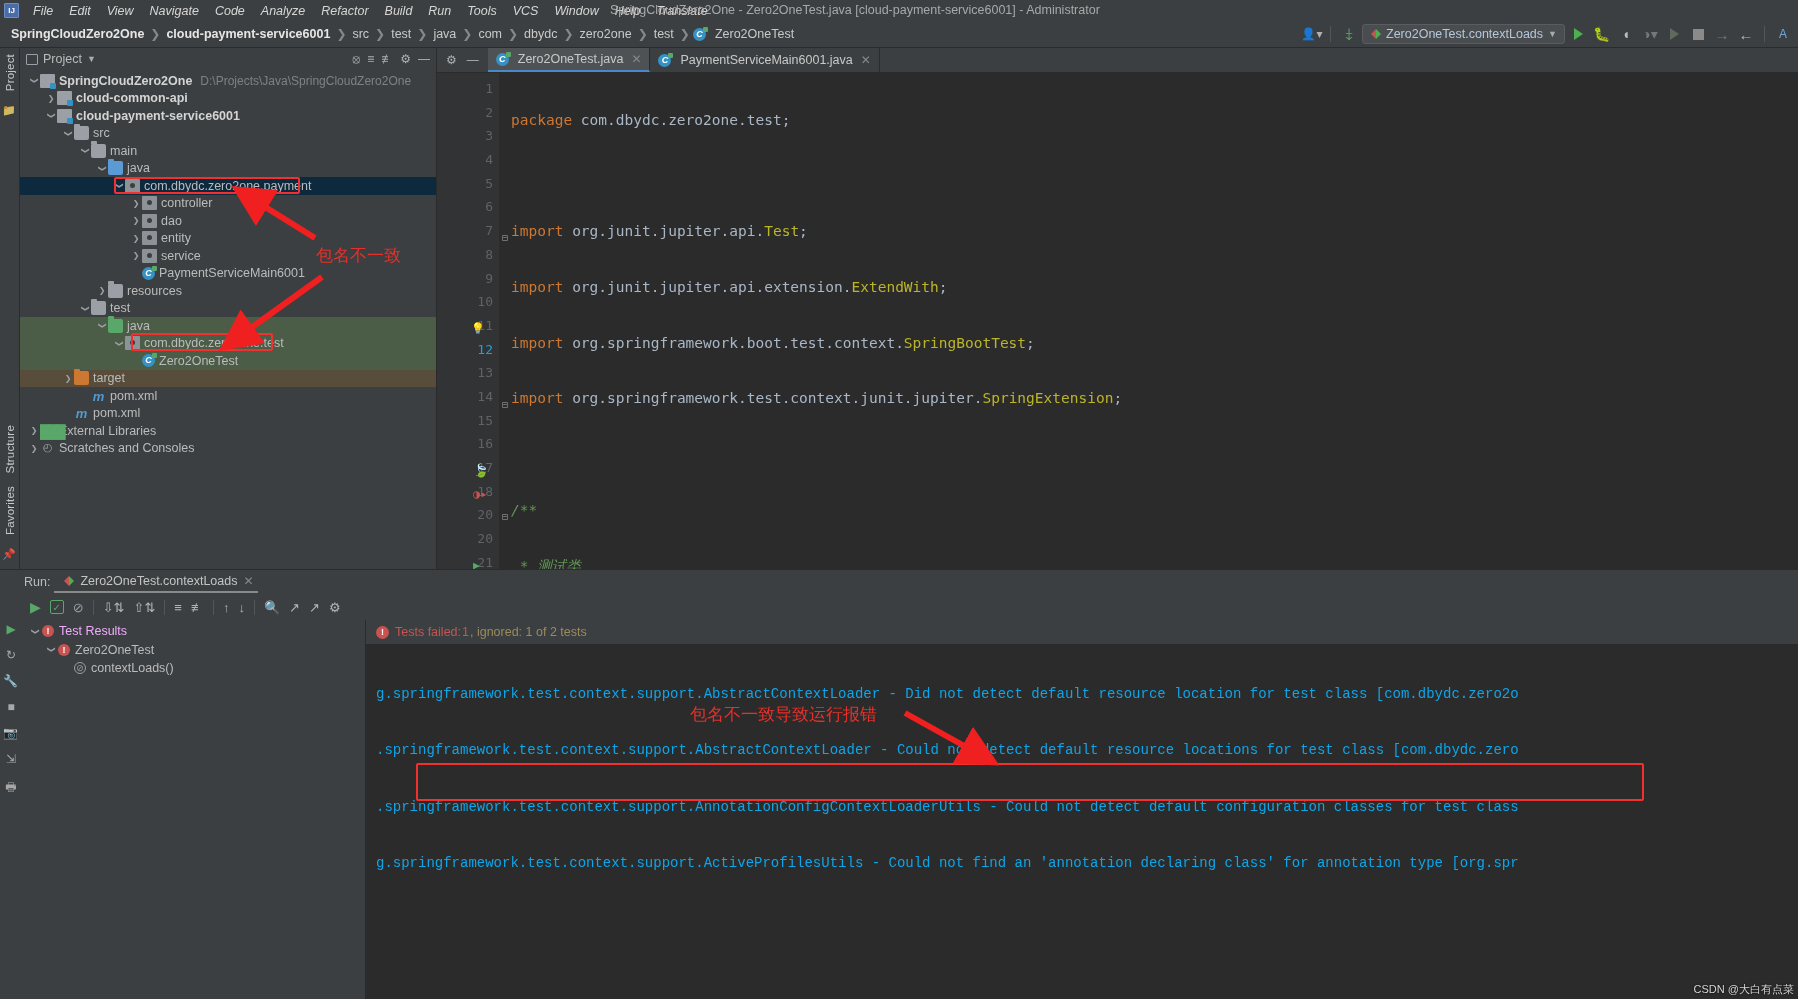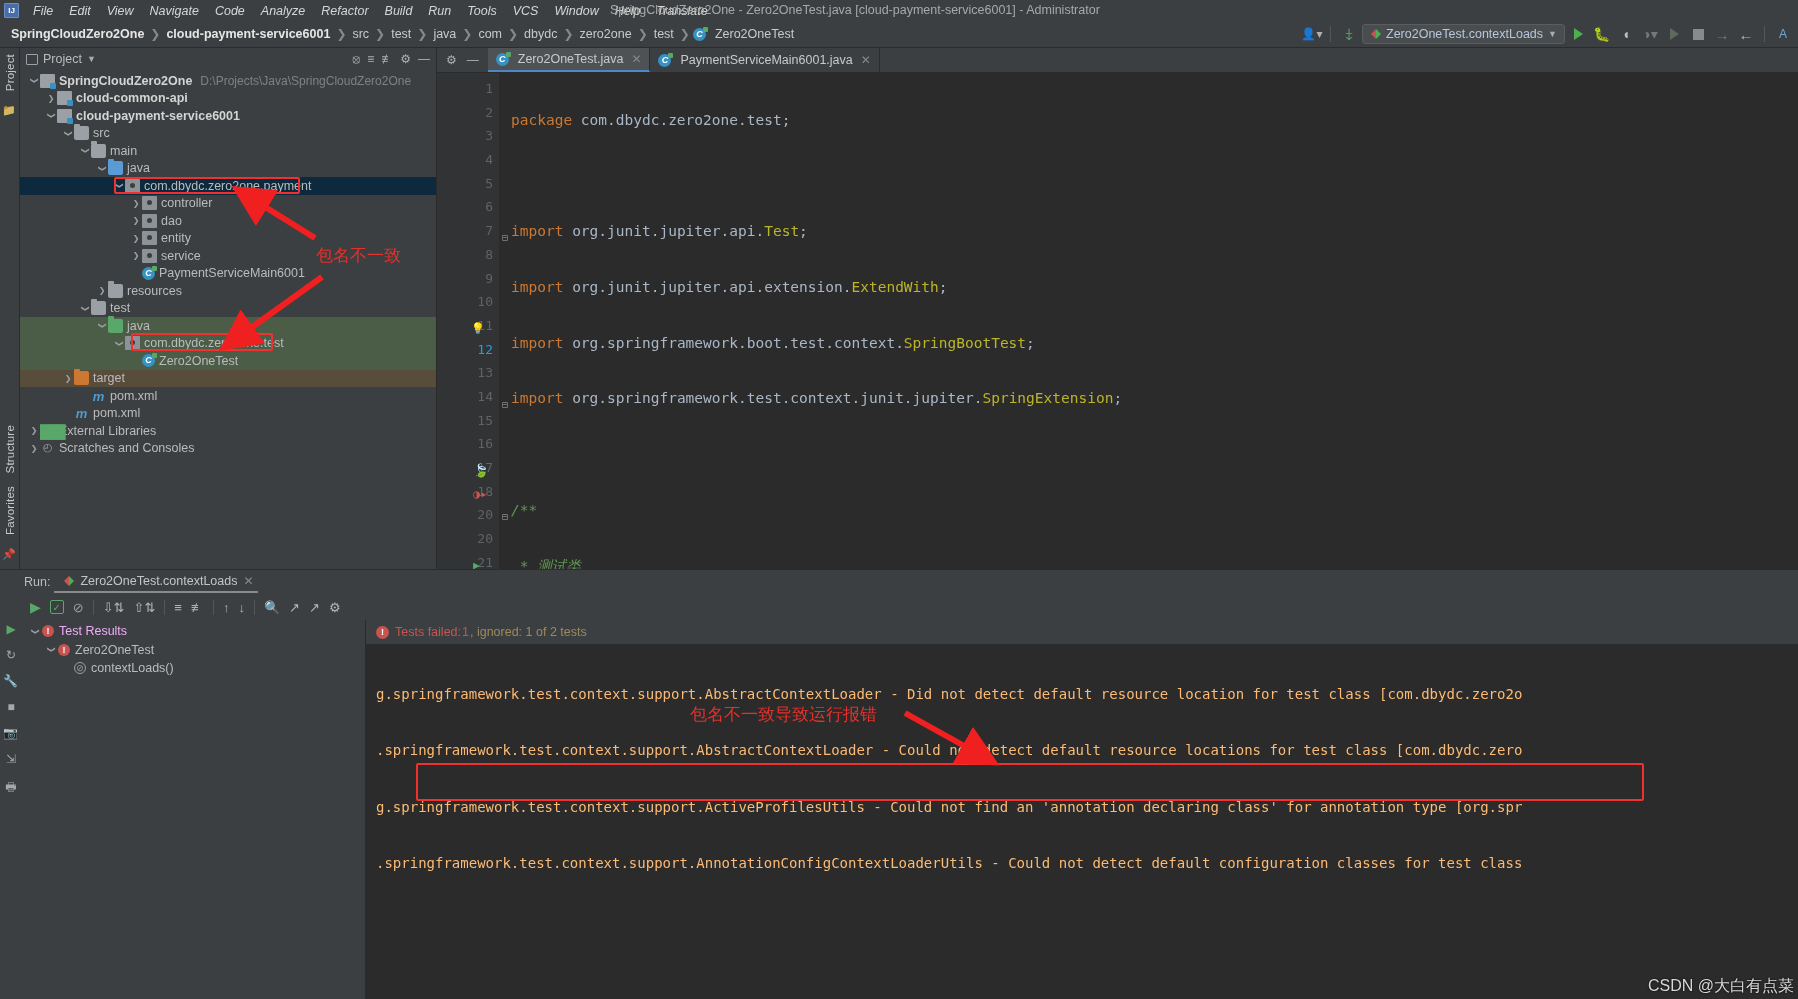--- a/index.html
+++ b/index.html
@@ -128,28 +128,28 @@
              font-weight:bold; text-align:center;line-height:12px; margin-right:5px; flex:none;}
   .ign-dot { width:12px;height:12px;border-radius:50%;border:1.5px solid #9aa0a6;color:#9aa0a6;
              font-size:9px;text-align:center;line-height:10px;margin-right:5px;flex:none;}
   .console-wrap { flex:1; display:flex; flex-direction:column; min-width:0; background:#2b2b2b;}
   .status-line { height:24px; display:flex; align-items:center; gap:6px; padding-left:10px;
                  font-size:12.5px; background:#3c3f41;}
   .status-line .ebadge { width:13px;height:13px;border-radius:50%;background:#c75450;color:#fff;
                  font-size:9px;font-weight:bold;text-align:center;line-height:13px;}
   .console { flex:1; overflow:hidden; font-family:"DejaVu Sans Mono", monospace; font-size:14px;
              padding:6px 0 0 10px; white-space:pre; position:relative; background:#2b2b2b;}
-  .conl { height:24.3px; line-height:24.3px; color:#fdba74;}
+  .conl { height:24.3px; line-height:24.3px; color:#0ea5e9;font-family:Liberation Mono, monospace;}
 
   
   .redbox { position:absolute; border:2px solid #f23030; border-radius:2px; pointer-events:none;}
   .redtxt { position:absolute; color:#e8302a; font-size:17px; white-space:nowrap;
             font-family:"DejaVu Sans", sans-serif;}
   .arrowsvg { position:absolute; pointer-events:none;}
-  .watermark { position:absolute; right:4px; bottom:2px; font-size:16px; color:#d8d8d8;
+  .watermark { position:absolute; right:4px; bottom:2px; font-size:11px; color:#d8d8d8;
                text-shadow:0 0 2px #000; white-space:nowrap;}
 </style>
 </head>
 <body>
 
 <div class="app">
 
   <div class="menubar">
     <div class="ij-logo"></div>
     <div class="mi">File</div>
@@ -517,22 +517,22 @@
           <div class="console-wrap">
             <div class="status-line">
               <span class="ebadge">!</span>
               <span style="color:#c75450">Tests failed: </span>
               <span style="color:#c75450;margin-left:-5px">1</span>
               <span style="color:#9c8b5a;margin-left:-5px">, ignored: 1 of 2 tests</span>
             </div>
             <div class="console">
               <div class="conl">g.springframework.test.context.support.AbstractContextLoader - Did not detect default resource location for test class [com.dbydc.zero2o</div>
               <div class="conl">.springframework.test.context.support.AbstractContextLoader - Could not detect default resource locations for test class [com.dbydc.zero</div>
+              <div class="conl">.springframework.test.context.support.AnnotationConfigContextLoaderUtils - Could not detect default configuration classes for test class</div>
               <div class="conl">g.springframework.test.context.support.ActiveProfilesUtils - Could not find an 'annotation declaring class' for annotation type [org.spr</div>
-              <div class="conl">.springframework.test.context.support.AnnotationConfigContextLoaderUtils - Could not detect default configuration classes for test class</div>
               <div class="conl"> </div>
               <div class="conl"> </div>
               
               
               
               
               
             </div>
           </div>
         </div>

